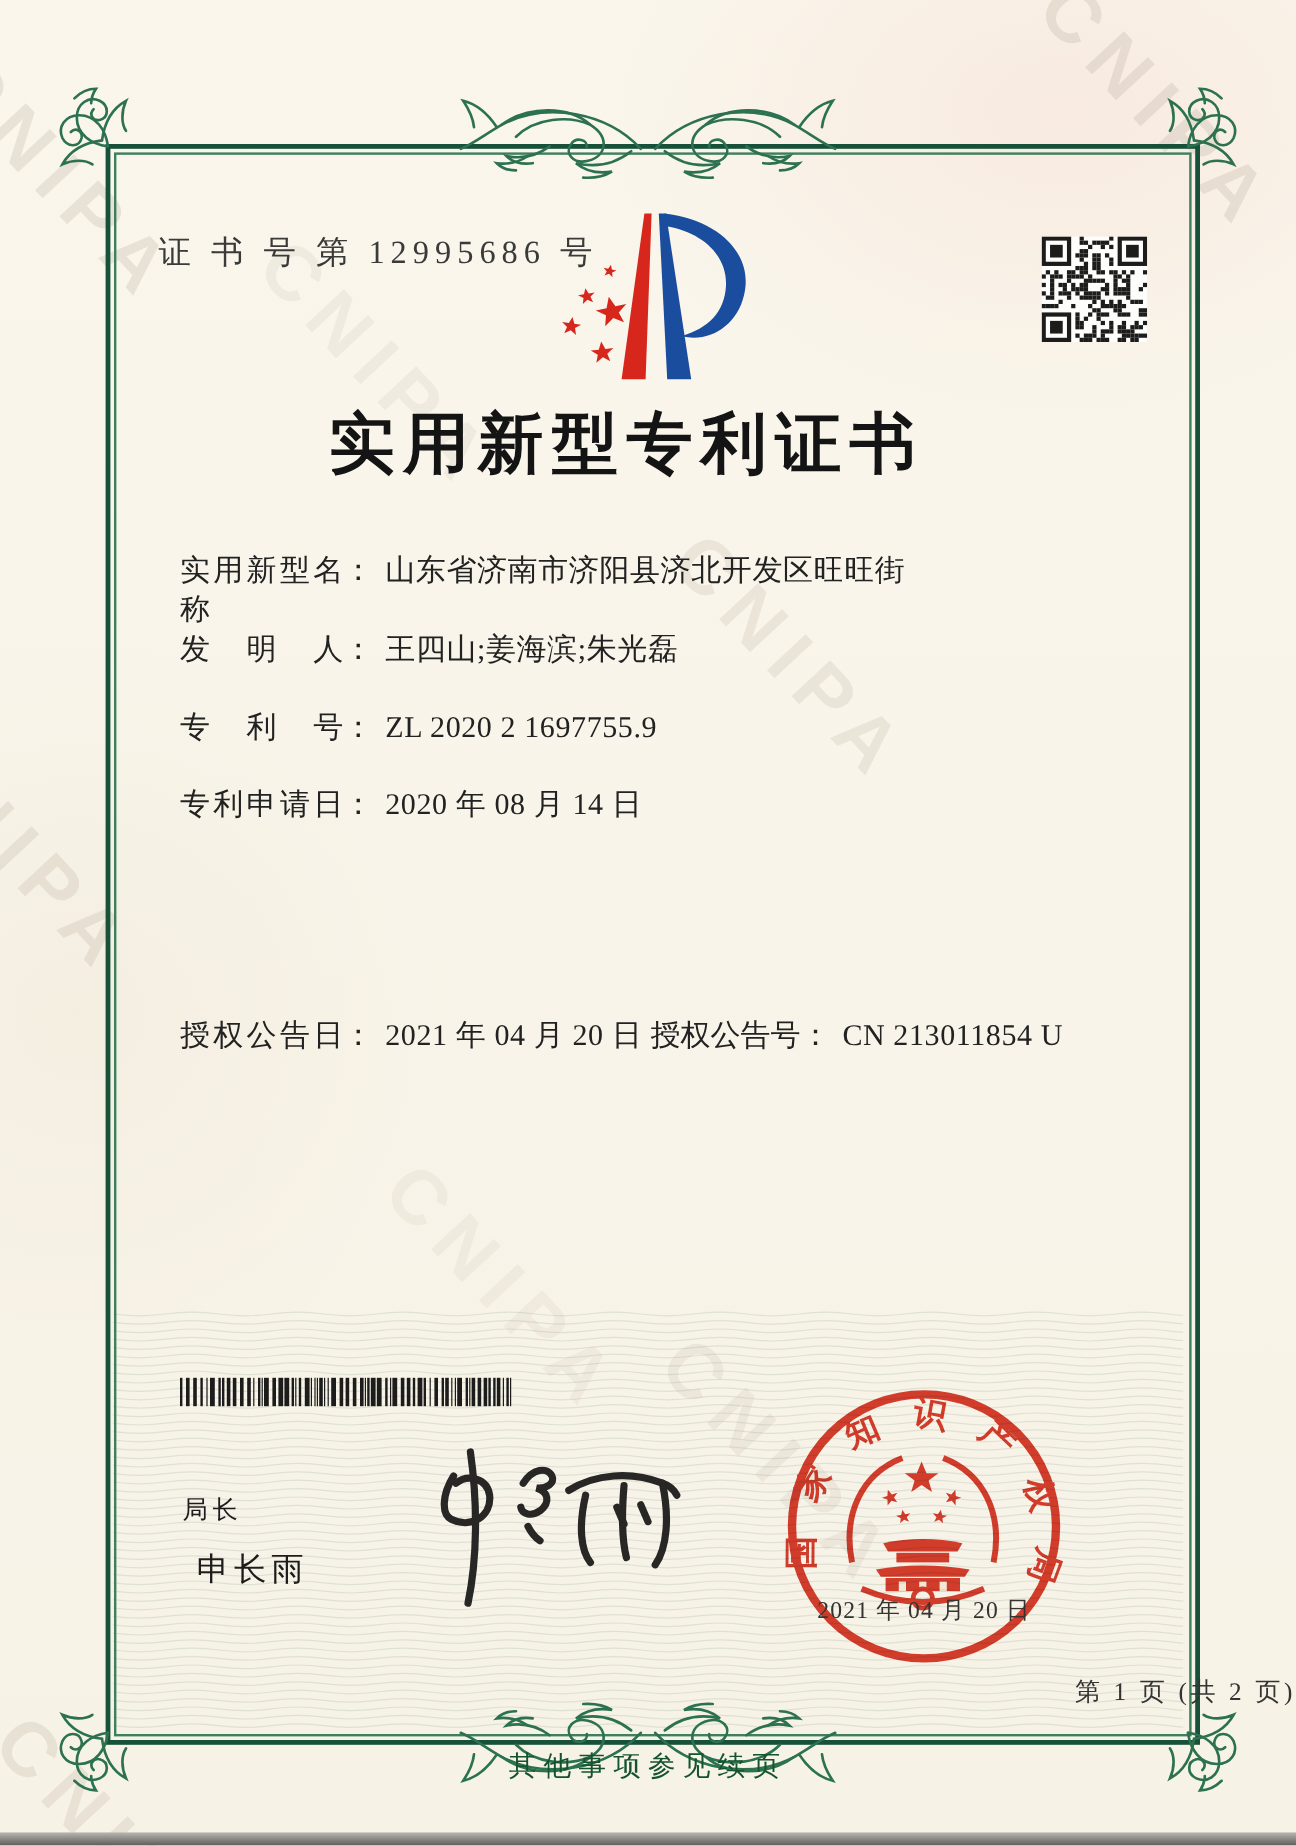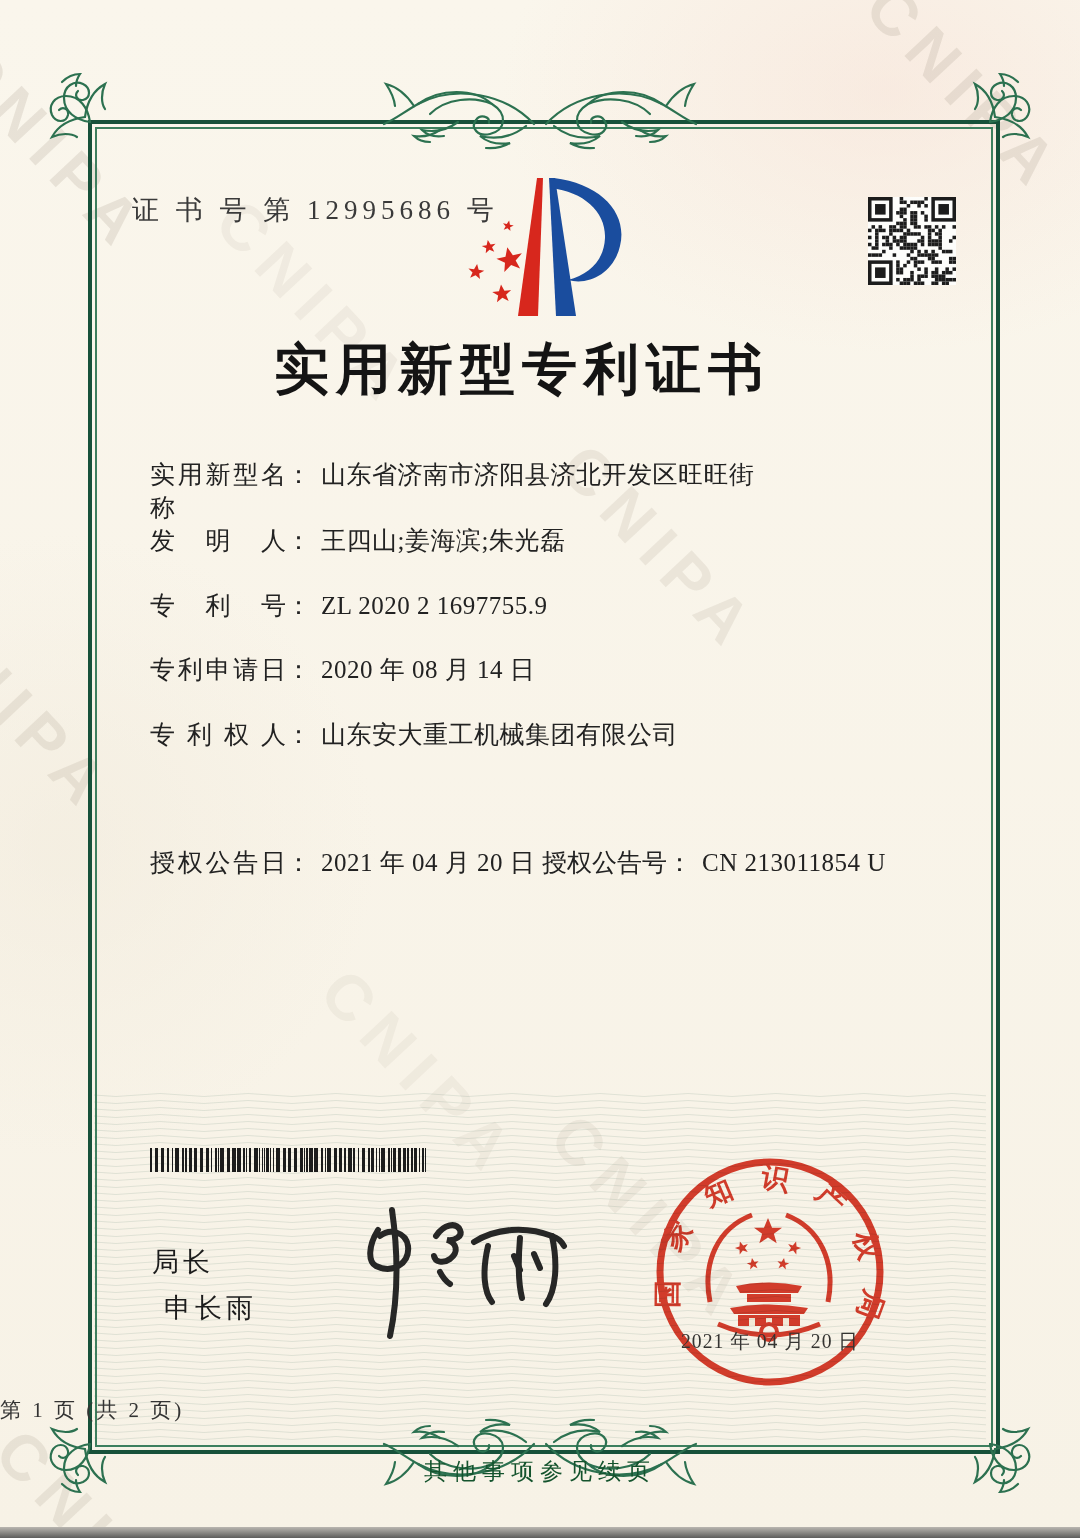--- a/index.html
+++ b/index.html
@@ -31,31 +31,31 @@
          font-weight:bold;letter-spacing:7px;color:#141414;z-index:4;}
   .frow{position:absolute;left:150px;width:800px;height:36px;font-size:25px;color:#222;z-index:4;}
   .flabel{display:inline-block;width:136px;text-align:justify;text-align-last:justify;vertical-align:top;}
   .fcolon{display:inline-block;margin-right:2px;}
   .fvalue{display:inline-block;margin-left:8px;letter-spacing:.5px;}
   .g2{position:absolute;left:392px;top:0;white-space:nowrap;}
   .paras{position:absolute;left:150px;top:897px;width:797px;font-size:24px;line-height:43px;
          color:#222;text-align:justify;z-index:4;}
   .paras p{margin:0;text-indent:2em;}
   .barcode{position:absolute;left:150px;top:1148px;width:282px;height:24px;z-index:4;}
-  .signer-title{position:absolute;left:152px;top:1244px;font-size:27px;
+  .signer-title{position:absolute;left:152px;top:1244px;font-size:21px;
          font-family:"Liberation Sans",sans-serif;color:#1c1c1c;letter-spacing:4px;z-index:4;}
   .signer-name{position:absolute;left:164px;top:1290px;font-size:27px;
          font-family:"Liberation Sans",sans-serif;color:#1c1c1c;letter-spacing:4px;z-index:4;}
   .signature{position:absolute;left:328px;top:1202px;width:240px;height:140px;z-index:5;}
   .seal{position:absolute;left:650px;top:1152px;width:240px;height:240px;z-index:5;
         opacity:.93;mix-blend-mode:multiply;}
   .seal-ring-text{font-family:"Liberation Serif",serif;font-weight:bold;font-size:28px;
         letter-spacing:26px;fill:#d5301f;}
   .seal-date{font-family:"Liberation Serif",serif;font-size:20px;fill:#272727;letter-spacing:1px;}
-  .page-num{position:absolute;left:0;top:1396px;width:1080px;text-align:left;font-size:21px;
+  .page-num{position:absolute;left:0;top:1396px;width:1080px;text-align:right;font-size:21px;
         letter-spacing:3px;color:#333;z-index:4;}
   .cont-note{position:absolute;left:0;top:1456px;width:1080px;text-align:center;font-size:23px;
         letter-spacing:6px;color:#14532d;z-index:4;}
   .bottom-strip{position:absolute;left:0;bottom:0;width:1080px;height:11px;
         background:linear-gradient(#b9b6b0,#5d5d5c);z-index:6;}
 </style>
 </head>
 <body>
 
 <div class="page">
@@ -394,23 +394,20 @@
   </div>
   <div class="frow" style="top:524px">
     <span class="flabel">发明人</span><span class="fcolon">：</span><span class="fvalue">王四山;姜海滨;朱光磊</span>
   </div>
   <div class="frow" style="top:589px">
     <span class="flabel">专利号</span><span class="fcolon">：</span><span class="fvalue">ZL 2020 2 1697755.9</span>
   </div>
   <div class="frow" style="top:653px">
     <span class="flabel">专利申请日</span><span class="fcolon">：</span><span class="fvalue">2020 年 08 月 14 日</span>
   </div>
-  <div class="frow" style="top:718px">
-    <span class="flabel">专利权人</span><span class="fcolon">：</span><span class="fvalue">山东安大重工机械集团有限公司</span>
-  </div>
   <div class="frow" style="top:846px">
     <span class="flabel">授权公告日</span><span class="fcolon">：</span><span class="fvalue">2021 年 04 月 20 日</span>
     <span class="g2">
       <span>授权公告号</span><span class="fcolon">：</span><span class="fvalue">CN 213011854 U</span>
     </span>
   </div>
 
 
   <svg class="barcode" viewBox="0 0 282 24" preserveAspectRatio="none">
     <g id="bars" fill="#1c1c1c">

